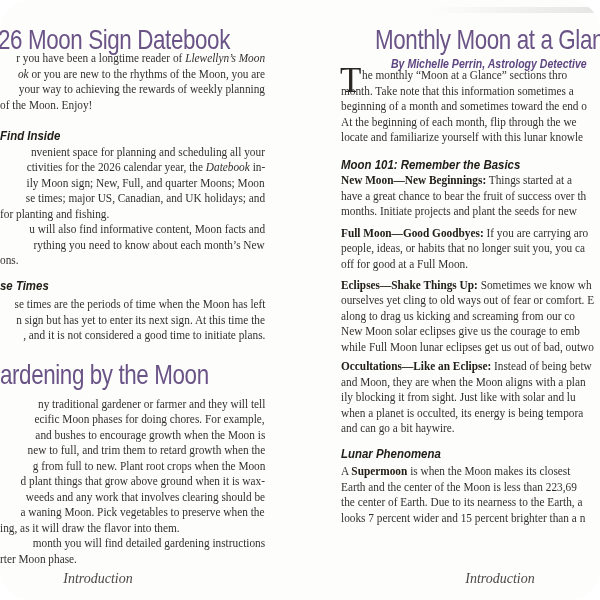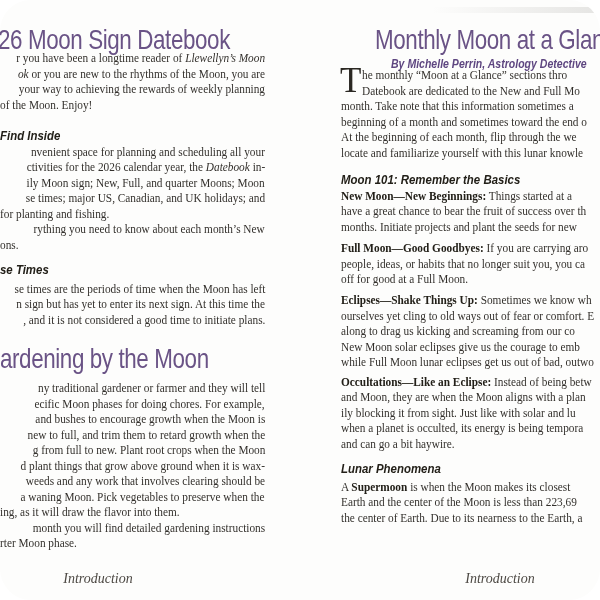--- a/index.html
+++ b/index.html
@@ -116,20 +116,23 @@
         <div class="ln">
           <span class="t"><span class="p">ily Moon sign; New, Full, and quarter Moons; Moon</span></span>
         </div>
         <div class="ln">
           <span class="t"><span class="p">se times; major US, Canadian, and UK holidays; and</span></span>
         </div>
         <div class="ln end">
           <span class="t"><span class="p">for planting and fishing.</span></span>
         </div>
         <div class="ln">
+          <span class="t"><span class="p">u will also find informative content, Moon facts and</span></span>
+        </div>
+        <div class="ln">
           <span class="t"><span class="p">rything you need to know about each month’s New</span></span>
         </div>
         <div class="ln end">
           <span class="t"><span class="p">ons.</span></span>
         </div>
       </div>
 
     <div id="h-course" class="h-sans">se Times</div>
     <div class="para" id="lp3">
         <div class="ln">
@@ -185,23 +188,20 @@
 
   <div id="rt" class="title">Monthly Moon at a Glance</div>
   <div class="byline">By Michelle Perrin, Astrology Detective</div>
 
   <div id="col-r" class="col">
     <div class="drop">T</div>
     <div class="para" id="rp1">
         <div class="ln ind">
           <span class="t"><span class="p">he monthly “Moon at a Glance” sections thro</span></span>
         </div>
-        <div class="ln ind">
-          <span class="t"><span class="p">Datebook are dedicated to the New and Full Mo</span></span>
-        </div>
         <div class="ln">
           <span class="t"><span class="p">month. Take note that this information sometimes a</span></span>
         </div>
         <div class="ln">
           <span class="t"><span class="p">beginning of a month and sometimes toward the end o</span></span>
         </div>
         <div class="ln">
           <span class="t"><span class="p">At the beginning of each month, flip through the we</span></span>
         </div>
         <div class="ln">
@@ -271,18 +271,21 @@
     <div class="para" id="rsm">
         <div class="ln">
           <span class="t"><span class="p">A </span><span class="b">Supermoon</span><span class="p"> is when the Moon makes its closest</span></span>
         </div>
         <div class="ln">
           <span class="t"><span class="p">Earth and the center of the Moon is less than 223,69</span></span>
         </div>
         <div class="ln">
           <span class="t"><span class="p">the center of Earth. Due to its nearness to the Earth, a</span></span>
         </div>
+        <div class="ln">
+          <span class="t"><span class="p">looks 7 percent wider and 15 percent brighter than a n</span></span>
+        </div>
       </div>
   </div>
 
   <div id="fr" class="footer">Introduction</div>
 
 </div>
 
 </body></html>

